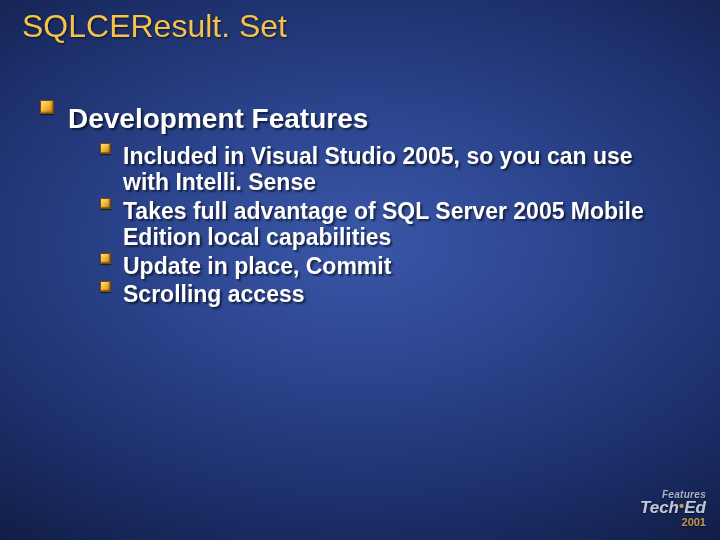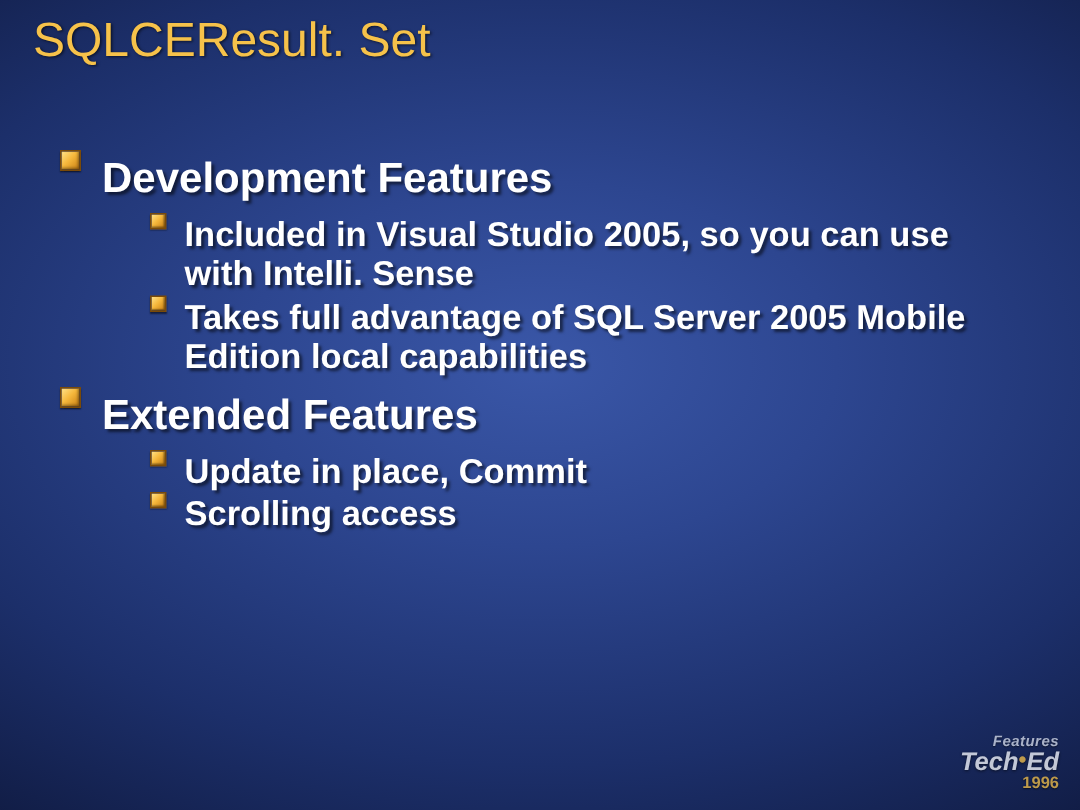--- a/index.html
+++ b/index.html
@@ -144,39 +144,35 @@
     <div class="level2 row">
       <span class="bcol2"><span class="bullet2"></span></span>
       <span class="tcol level2-text">Included in Visual Studio 2005, so you can use with Intelli. Sense</span>
     </div>
 
     <div class="level2 row">
       <span class="bcol2"><span class="bullet2"></span></span>
       <span class="tcol level2-text">Takes full advantage of SQL Server 2005 Mobile Edition local capabilities</span>
     </div>
 
-    <div class="level1 row" style="margin-top:10px;">
-      <span class="bcol1"><span class="bullet1"></span></span>
-      <span class="tcol level1-text">Extended Features</span>
-    </div>
 
     <div class="level2 row">
       <span class="bcol2"><span class="bullet2"></span></span>
       <span class="tcol level2-text">Update in place, Commit</span>
     </div>
 
     <div class="level2 row">
       <span class="bcol2"><span class="bullet2"></span></span>
       <span class="tcol level2-text">Scrolling access</span>
     </div>
 
 
   </div>
 
   <div class="logo">
     <div class="ms">Features</div>
     <div class="teched">
       <span>Tech</span><span class="dot">•</span><span>Ed</span>
     </div>
-    <div class="year">1996</div>
+    <div class="year">2001</div>
   </div>
 
 </div>
 
 </body></html>

